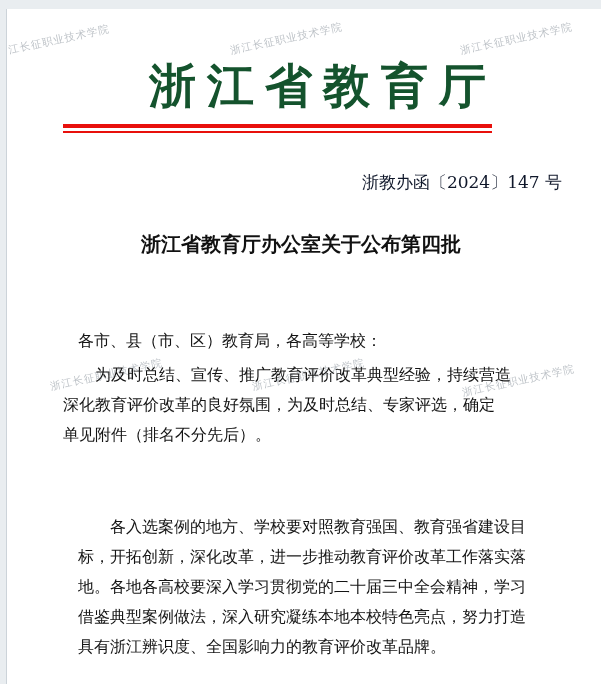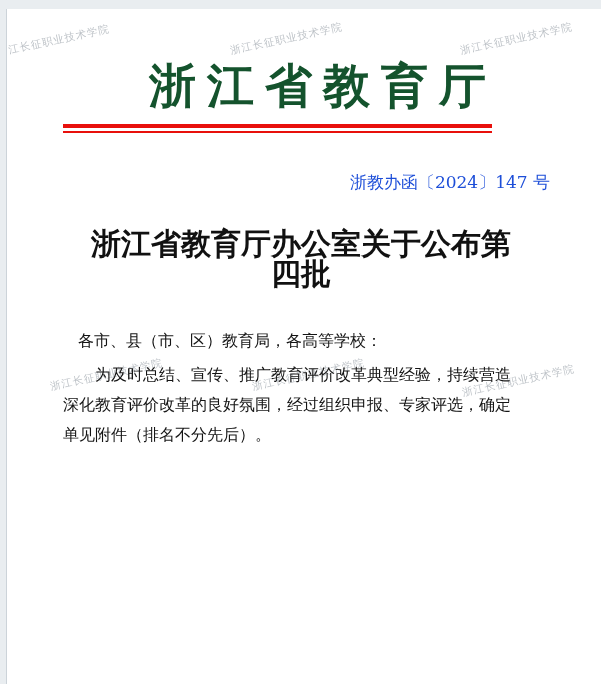--- a/index.html
+++ b/index.html
@@ -48,31 +48,31 @@
     width: 429px; height: 4px;
     background: #e8100c;
   }
   .redline-thin {
     left: 56px; top: 122px;
     width: 429px; height: 2px;
     background: #e8100c;
   }
 
   .doc-number {
-    right: 51px; top: 162px;
+    right: 39px; top: 162px;
     font-size: 17px;
-    color: #1d4ed8;
+    color: #0f172a;
     white-space: nowrap;
   }
 
   .doc-title {
     left: 71px; top: 220px;
     width: 446px;
     text-align: center;
-    font-size: 30px;
+    font-size: 20px;
     line-height: 30px;
     font-weight: bold;
     color: #111;
   }
 
   .bodyblock { color: #141414; }
   .ln {
     position: relative;
     height: 30px;
     line-height: 30px;
@@ -108,18 +108,25 @@
   <div class="abs doc-title">
     <div>浙江省教育厅办公室关于公布第四批</div>
   </div>
 
   <div class="abs bodyblock salutation">
     <div class="ln">各市、县（市、区）教育局，各高等学校：</div>
   </div>
 
   <div class="abs bodyblock para1">
     <div class="ln ind">为及时总结、宣传、推广教育评价改革典型经验，持续营造</div>
-    <div class="ln">深化教育评价改革的良好氛围，经过组织申报、专家评选，确定</div>
+    <div class="ln">深化教育评价改革的良好氛围，为及时总结、专家评选，确定</div>
     <div class="ln">单见附件（排名不分先后）。</div>
   </div>
 
+  <div class="abs bodyblock para2">
+    <div class="ln ind">各入选案例的地方、学校要对照教育强国、教育强省建设目</div>
+    <div class="ln">标，开拓创新，深化改革，进一步推动教育评价改革工作落实落</div>
+    <div class="ln">地。各地各高校要深入学习贯彻党的二十届三中全会精神，学习</div>
+    <div class="ln">借鉴典型案例做法，深入研究凝练本地本校特色亮点，努力打造</div>
+    <div class="ln">具有浙江辨识度、全国影响力的教育评价改革品牌。</div>
+  </div>
 
 </div>
 
 </body></html>

